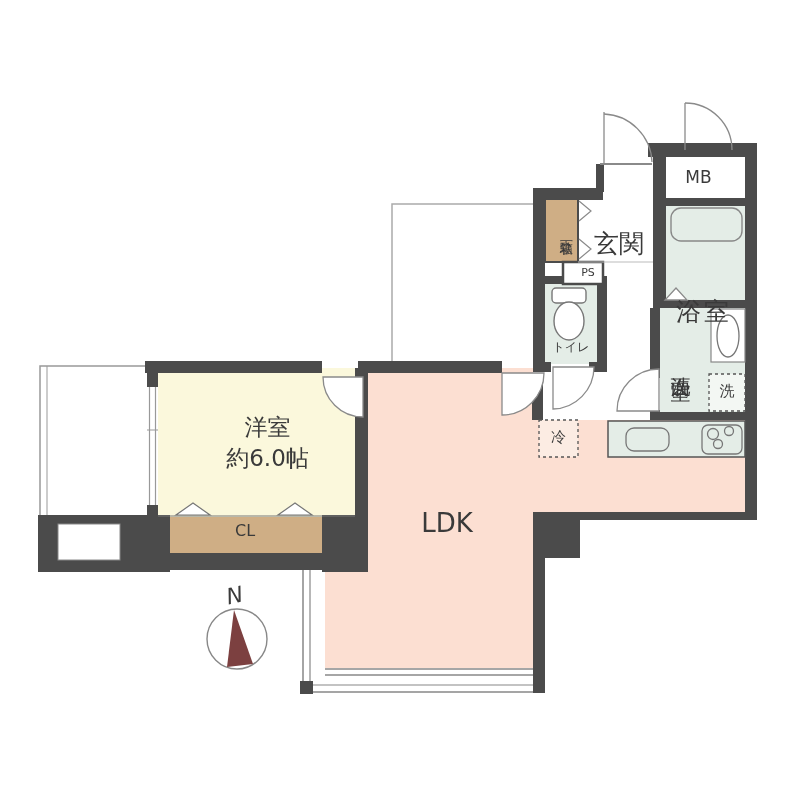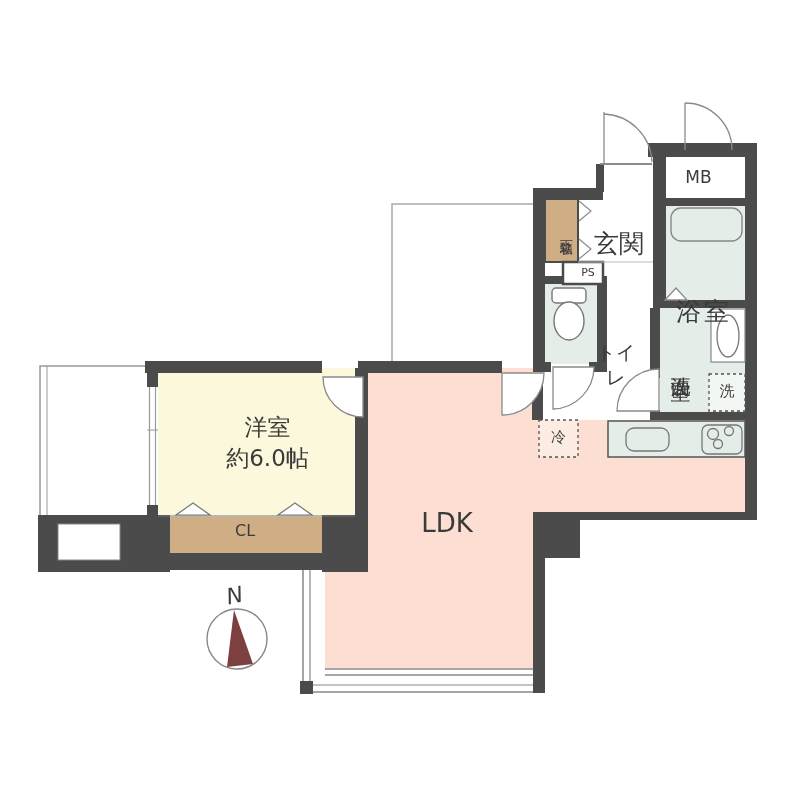--- a/index.html
+++ b/index.html
@@ -142,21 +142,21 @@
     <circle cx="237" cy="639" r="30" fill="#ffffff" stroke="#888888" stroke-width="1.4"></circle>
     <path d="M234,610 L227,667 L253,664 Z" fill="#7c4040"></path>
   </g>
 </svg>
 
 <div class="lbl" style="left:667px;top:166px;width:63px;font-size:17px;">MB</div>
 <div class="lbl" style="left:583px;top:228px;width:72px;font-size:25px;">玄関</div>
 <div class="lbl lbl-v" style="left:550px;top:202px;width:24px;height:58px;font-size:13px;letter-spacing:1px;">下駄箱</div>
 <div class="lbl" style="left:568px;top:266px;width:40px;font-size:11px;">PS</div>
 <div class="lbl" style="left:663px;top:252px;width:82px;font-size:25px;letter-spacing:3px;margin-top:44px;">浴室</div>
-<div class="lbl" style="left:543px;top:340px;width:56px;font-size:19px;margin-left:45px;">トイレ</div>
+<div class="lbl" style="left:543px;top:340px;width:56px;font-size:12px;">トイレ</div>
 <div class="lbl lbl-v" style="left:666px;top:316px;width:28px;height:96px;font-size:20px;">洗面室</div>
 <div class="lbl" style="left:709px;top:382px;width:36px;font-size:15px;">洗</div>
 <div class="lbl" style="left:539px;top:428px;width:39px;font-size:15px;">冷</div>
 <div class="lbl room-title" style="left:180px;top:412px;width:175px;font-size:23px;line-height:1.35;"><span>洋室</span><br><span>約6.0帖</span></div>
 <div class="lbl" style="left:168px;top:521px;width:154px;font-size:16px;">CL</div>
 <div class="lbl room-title" style="left:352px;top:506px;width:190px;font-size:26px;line-height:1.35;"><span>LDK</span><br></div>
 <div class="lbl" style="left:215px;top:582px;width:40px;font-size:22px;font-style:italic;transform:rotate(-12deg);">N</div>
 
 </div>
 

